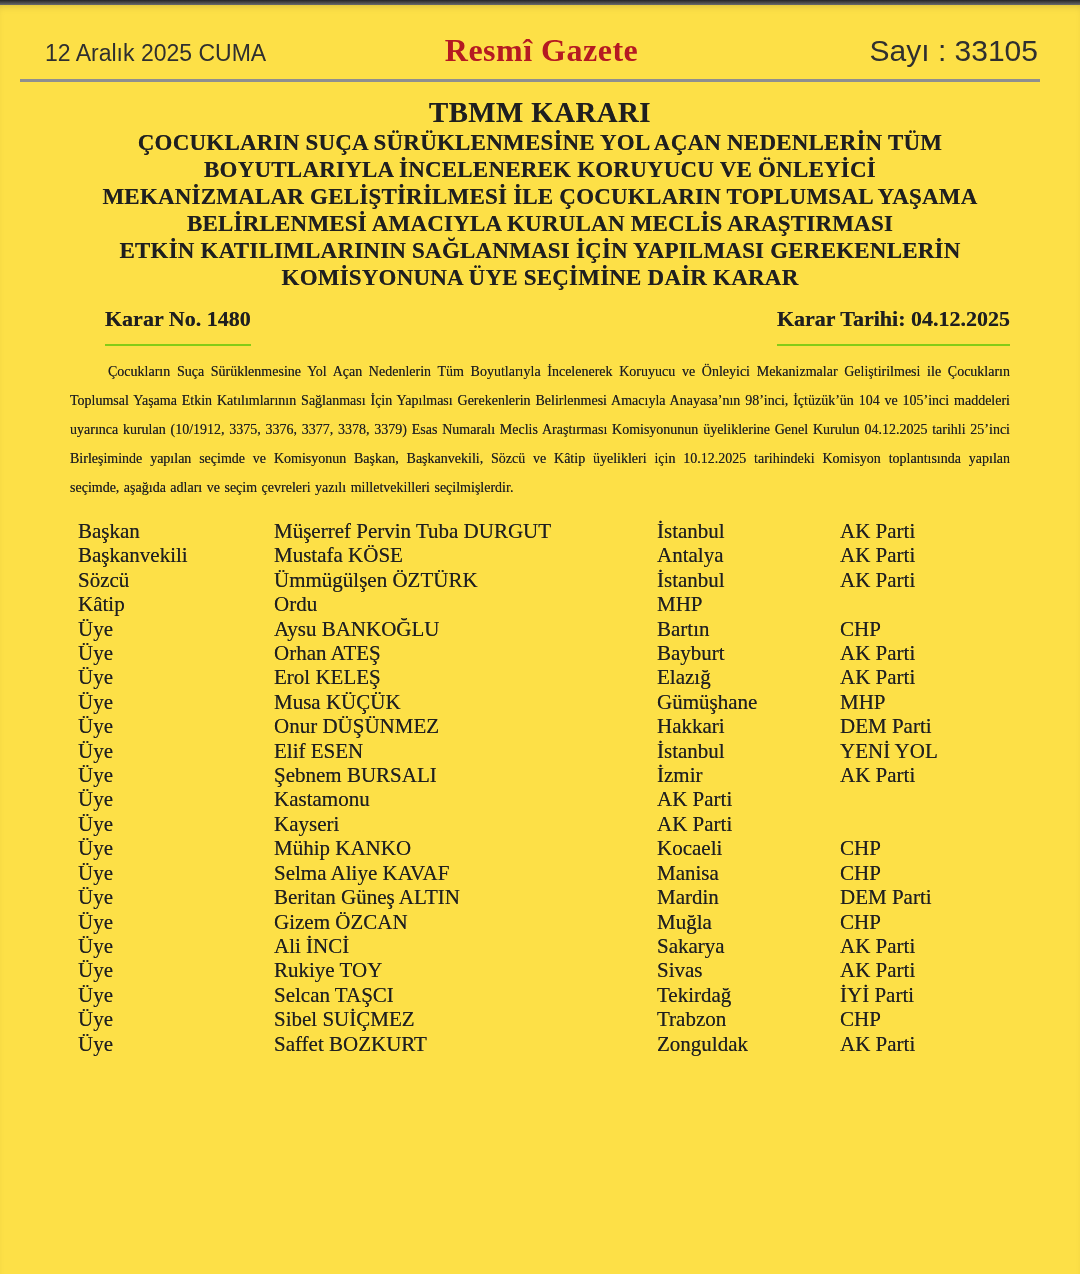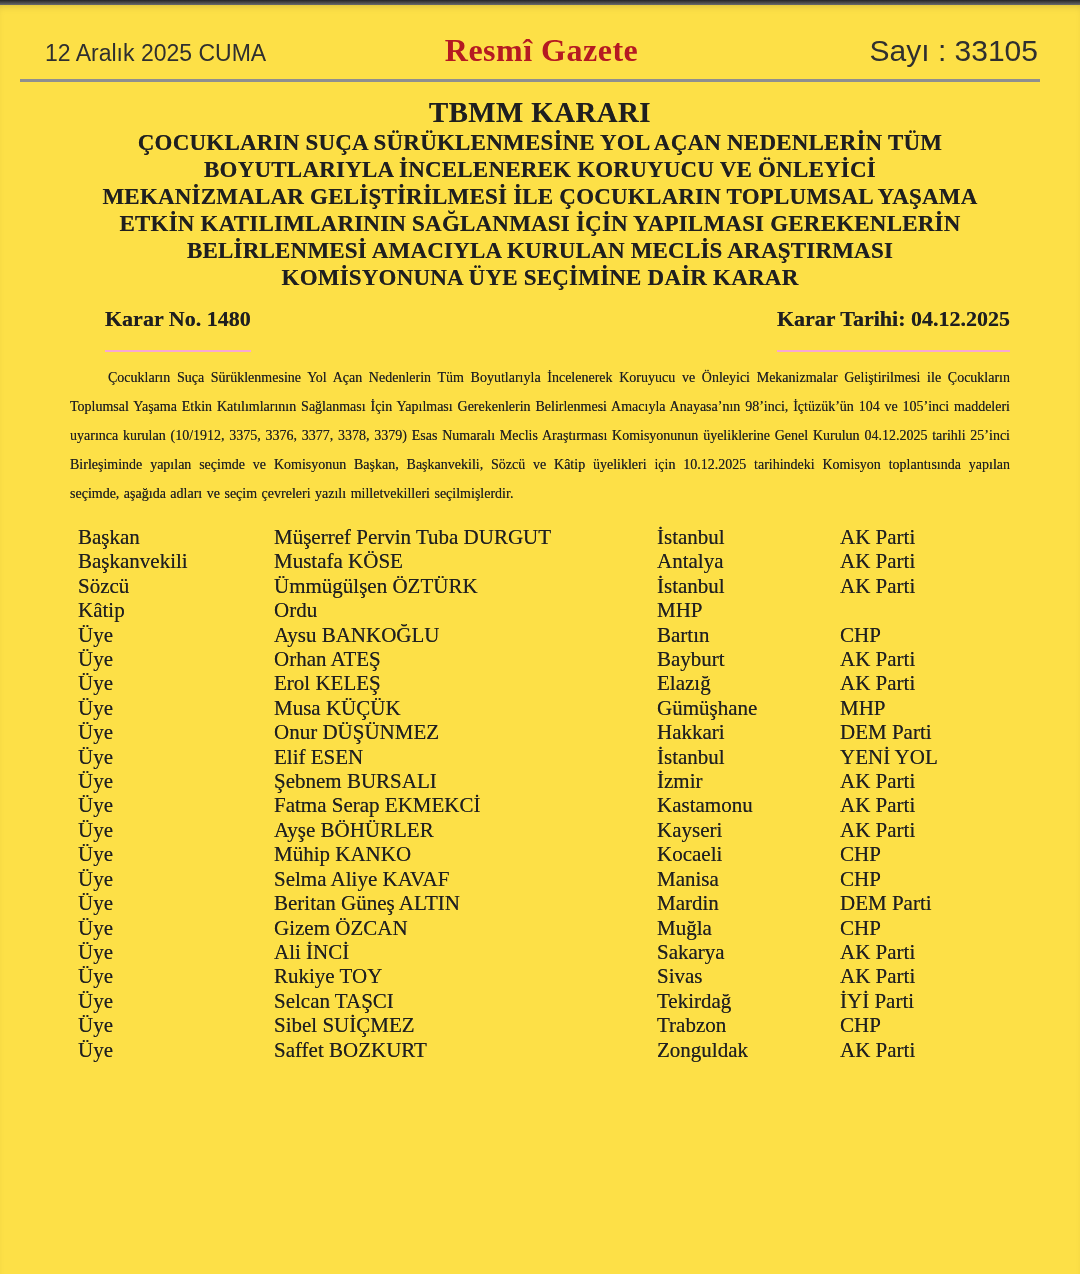--- a/index.html
+++ b/index.html
@@ -78,22 +78,22 @@
   }
   .decision-meta {
     margin-top: 15px;
     display: flex;
     justify-content: space-between;
     font-weight: bold;
     font-size: 22px;
   }
   .decision-meta .no { margin-left: 35px; }
   .decision-meta span {
-    border-bottom: 2px solid #f9a8d4;
-    padding-bottom: 18px;
+    border-bottom: 2px solid #84cc16;
+    padding-bottom: 12px;
   }
   .body-par {
     margin-top: 11px;
     font-size: 14px;
     line-height: 29px;
     text-align: justify;
     text-indent: 38px;
     word-spacing: 1px;
   }
 
@@ -127,23 +127,23 @@
     <div class="kicker">TBMM KARARI</div>
 
     <div class="decision-title">
 
         <div>ÇOCUKLARIN SUÇA SÜRÜKLENMESİNE YOL AÇAN NEDENLERİN TÜM</div>
 
         <div>BOYUTLARIYLA İNCELENEREK KORUYUCU VE ÖNLEYİCİ</div>
 
         <div>MEKANİZMALAR GELİŞTİRİLMESİ İLE ÇOCUKLARIN TOPLUMSAL YAŞAMA</div>
 
+        <div>BELİRLENMESİ AMACIYLA KURULAN MECLİS ARAŞTIRMASI</div>
+
         <div>ETKİN KATILIMLARININ SAĞLANMASI İÇİN YAPILMASI GEREKENLERİN</div>
-
-        <div>BELİRLENMESİ AMACIYLA KURULAN MECLİS ARAŞTIRMASI</div>
 
         <div>KOMİSYONUNA ÜYE SEÇİMİNE DAİR KARAR</div>
       </div>
 
     <div class="content">
       <div class="decision-meta">
         <span class="no">Karar No. 1480</span>
         <span class="dt">Karar Tarihi: 04.12.2025</span>
       </div>
 
@@ -222,28 +222,26 @@
 
           <div class="trow">
             <span class="c1">Üye</span>
             <span class="c2">Şebnem BURSALI</span>
             <span class="c3">İzmir</span>
             <span class="c4">AK Parti</span>
           </div>
 
           <div class="trow">
             <span class="c1">Üye</span>
-            <span class="c2">Fatma Serap EKMEKCİ</span>
             <span class="c3">Kastamonu</span>
             <span class="c4">AK Parti</span>
           </div>
 
           <div class="trow">
             <span class="c1">Üye</span>
-            <span class="c2">Ayşe BÖHÜRLER</span>
             <span class="c3">Kayseri</span>
             <span class="c4">AK Parti</span>
           </div>
 
           <div class="trow">
             <span class="c1">Üye</span>
             <span class="c2">Mühip KANKO</span>
             <span class="c3">Kocaeli</span>
             <span class="c4">CHP</span>
           </div>

